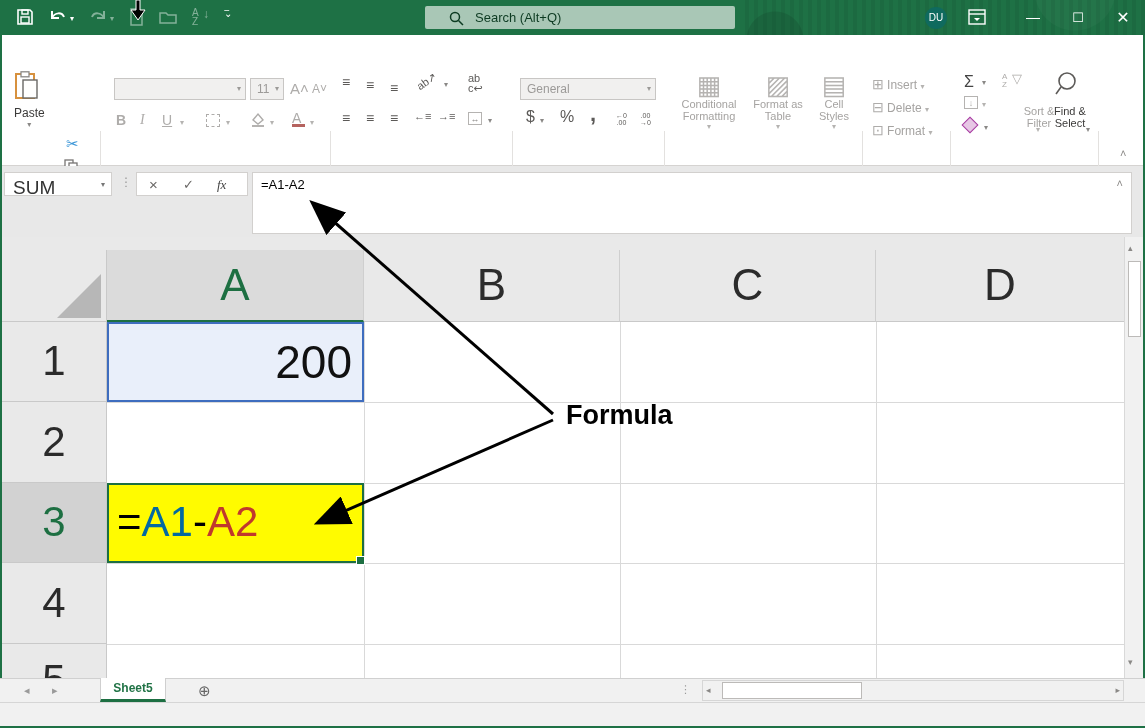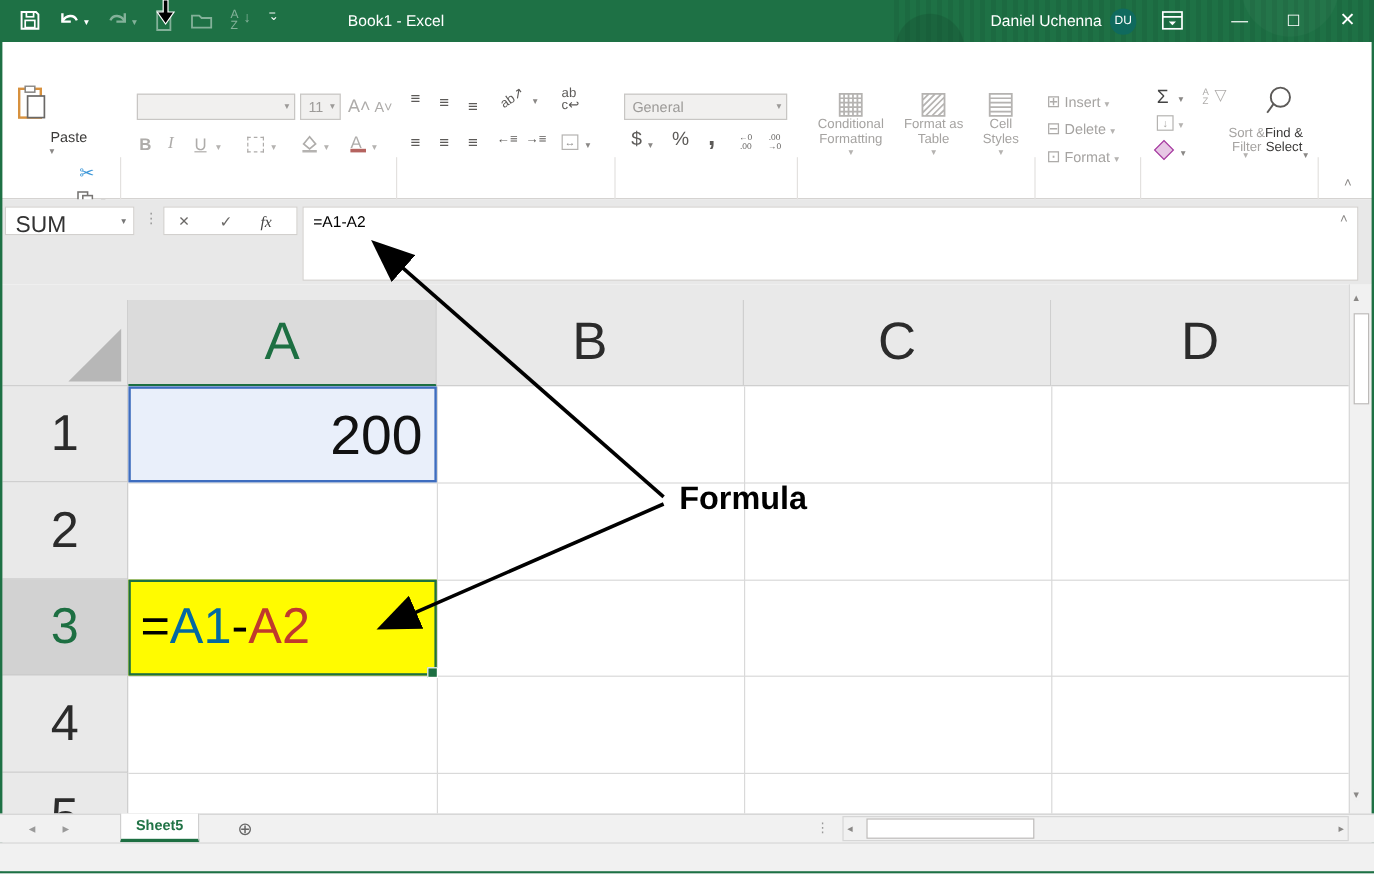--- a/index.html
+++ b/index.html
@@ -122,22 +122,29 @@
           <path d="M2 5h6l2 2h8v8H2z" fill="none" stroke="#fff" stroke-width="1.5"></path>
         </svg>
     </div>
     <div class="ab qat-ic dim" style="left:192px; font-size:10px; line-height:9px; color:#fff;">A<br>Z<span style="position:absolute; left:11px; top:2px; font-size:12px;">↓</span></div>
     <div class="ab" style="left:224px; top:8px; color:#fff; font-size:10px;">⌄<br><span style="position:relative; top:-14px;">−</span></div>
     <div class="ab" style="left:130px; top:0;">
       <svg width="16" height="21" viewBox="0 0 16 21">
           <polygon points="6,0 10,0 10,10 15,10 8,20 1,10 6,10" fill="#000" stroke="#fff" stroke-width="1"></polygon>
         </svg>
     </div>
-    <div class="ab tb-title" style="left:240px; width:180px; text-align:center;">Book1 - Excel</div>
-    <div class="ab username">Daniel Uchenna</div>
+    <div class="ab searchbox">
+      <span class="mag">
+        <svg width="15" height="15" viewBox="0 0 15 15">
+            <circle cx="6" cy="6" r="4.5" fill="none" stroke="#0d3b22" stroke-width="1.5"></circle>
+            <line x1="9.5" y1="9.5" x2="14" y2="14" stroke="#0d3b22" stroke-width="1.5"></line>
+          </svg>
+      </span>
+      <span class="ph">Search (Alt+Q)</span>
+    </div>
     <div class="ab avatar">DU</div>
     <div class="ab" style="left:968px; top:9px;">
       <svg width="18" height="16" viewBox="0 0 18 16">
           <rect x="1" y="1" width="16" height="14" fill="none" stroke="#fff" stroke-width="1.4"></rect>
           <line x1="1" y1="5" x2="17" y2="5" stroke="#fff" stroke-width="1.4"></line>
           <path d="M9 12 L6 9 h6 z" fill="#fff"></path>
         </svg>
     </div>
     <div class="ab winbtn" style="left:1013px;">—</div>
     <div class="ab winbtn" style="left:1058px; font-size:13px;">☐</div>
@@ -169,21 +176,21 @@
     <div class="ab vsep" style="left:862px;"></div>
       <div class="ab vsep" style="left:950px;"></div>
     <div class="ab vsep" style="left:1098px;"></div>
 
     <div class="ab" style="left:14px; top:8px;">
       <svg width="26" height="30" viewBox="0 0 26 30">
           <rect x="2" y="3" width="18" height="24" fill="none" stroke="#d7913e" stroke-width="2"></rect>
           <rect x="7" y="0.8" width="8" height="5" fill="#fff" stroke="#8a8886" stroke-width="1.3"></rect>
           <rect x="9" y="9" width="14" height="18" fill="#fff" stroke="#6a6866" stroke-width="1.4"></rect>
         </svg>
-      <div style="font-size:12px; color:#3b3a39; text-align:center; margin-top:1px;margin-left:28px;">Paste</div>
+      <div style="font-size:12px; color:#3b3a39; text-align:center; margin-top:1px;">Paste</div>
       <div style="text-align:center;" class="cv">▾</div>
     </div>
     <div class="ab" style="left:66px; top:72px; color:#3d97d8; font-size:15px;">✂</div>
     <div class="ab" style="left:64px; top:96px;">
       <svg width="14" height="16" viewBox="0 0 14 16">
           <rect x="1" y="1" width="8" height="11" fill="#fff" stroke="#777573" stroke-width="1.3"></rect>
           <rect x="5" y="4" width="8" height="11" fill="#fff" stroke="#777573" stroke-width="1.3"></rect>
         </svg>
     </div>
     <div class="ab cv" style="left:84px; top:100px;">▾</div>

